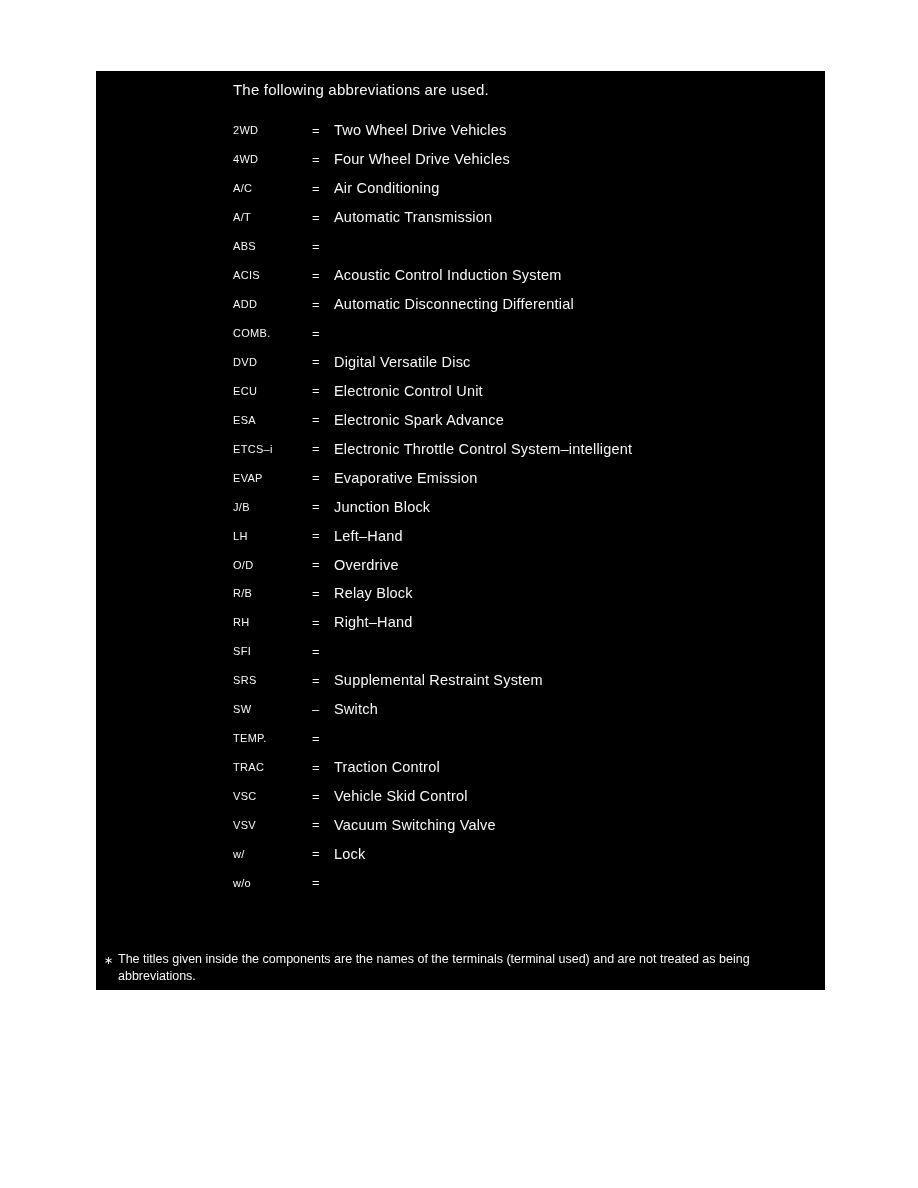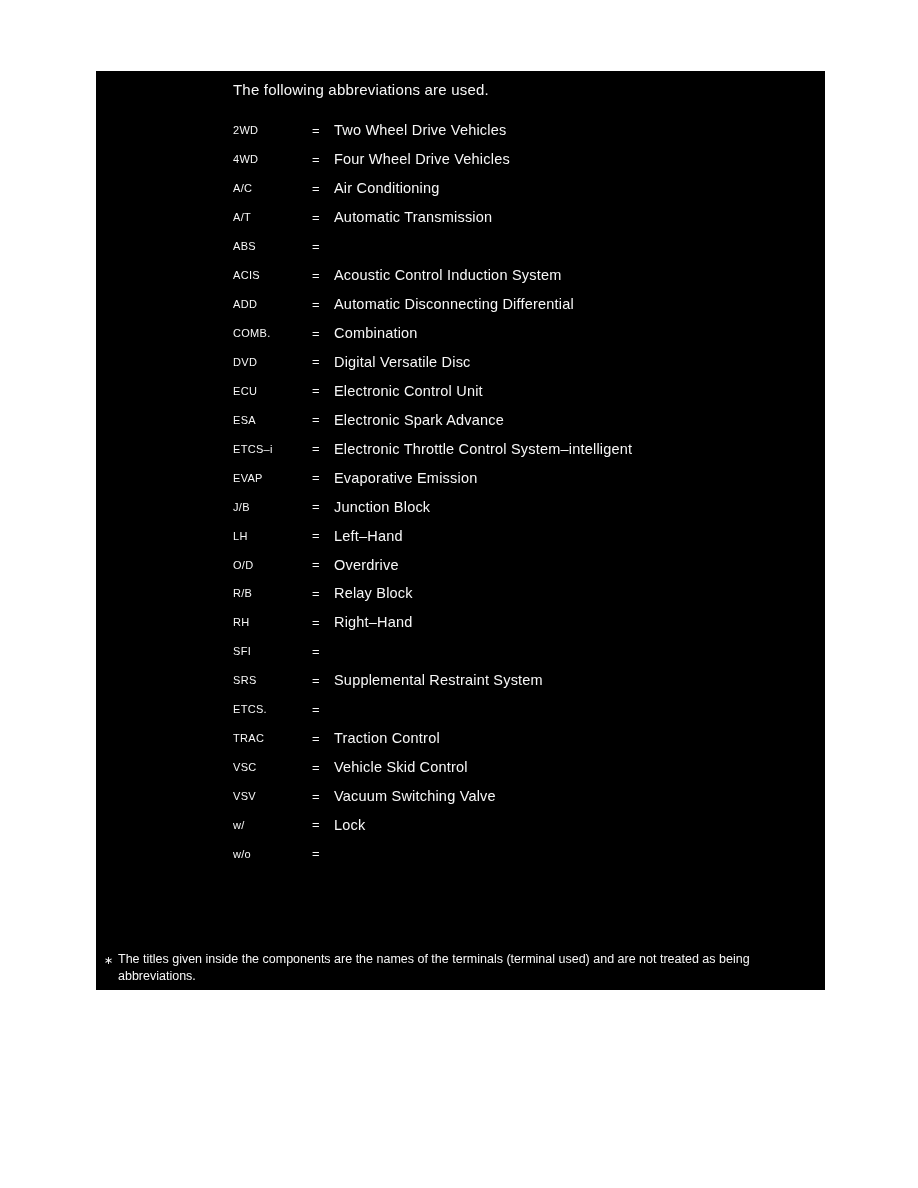--- a/index.html
+++ b/index.html
@@ -120,21 +120,20 @@
 
   <div class="abbr-row">
     <span class="abbr-code">ADD</span>
     <span class="abbr-sep">=</span>
     <span class="abbr-meaning">Automatic Disconnecting Differential</span>
   </div>
 
   <div class="abbr-row">
     <span class="abbr-code">COMB.</span>
     <span class="abbr-sep">=</span>
-    <span class="abbr-meaning">Combination</span>
   </div>
 
   <div class="abbr-row">
     <span class="abbr-code">DVD</span>
     <span class="abbr-sep">=</span>
     <span class="abbr-meaning">Digital Versatile Disc</span>
   </div>
 
   <div class="abbr-row">
     <span class="abbr-code">ECU</span>
@@ -194,23 +193,28 @@
     <span class="abbr-code">SFI</span>
     <span class="abbr-sep">=</span>
   </div>
 
   <div class="abbr-row">
     <span class="abbr-code">SRS</span>
     <span class="abbr-sep">=</span>
     <span class="abbr-meaning">Supplemental Restraint System</span>
   </div>
 
-
-  <div class="abbr-row">
-    <span class="abbr-code">ETCS.</span>
+  <div class="abbr-row">
+    <span class="abbr-code">SW</span>
+    <span class="abbr-sep">–</span>
+    <span class="abbr-meaning">Switch</span>
+  </div>
+
+  <div class="abbr-row">
+    <span class="abbr-code">TEMP.</span>
     <span class="abbr-sep">=</span>
   </div>
 
   <div class="abbr-row">
     <span class="abbr-code">TRAC</span>
     <span class="abbr-sep">=</span>
     <span class="abbr-meaning">Traction Control</span>
   </div>
 
   <div class="abbr-row">

